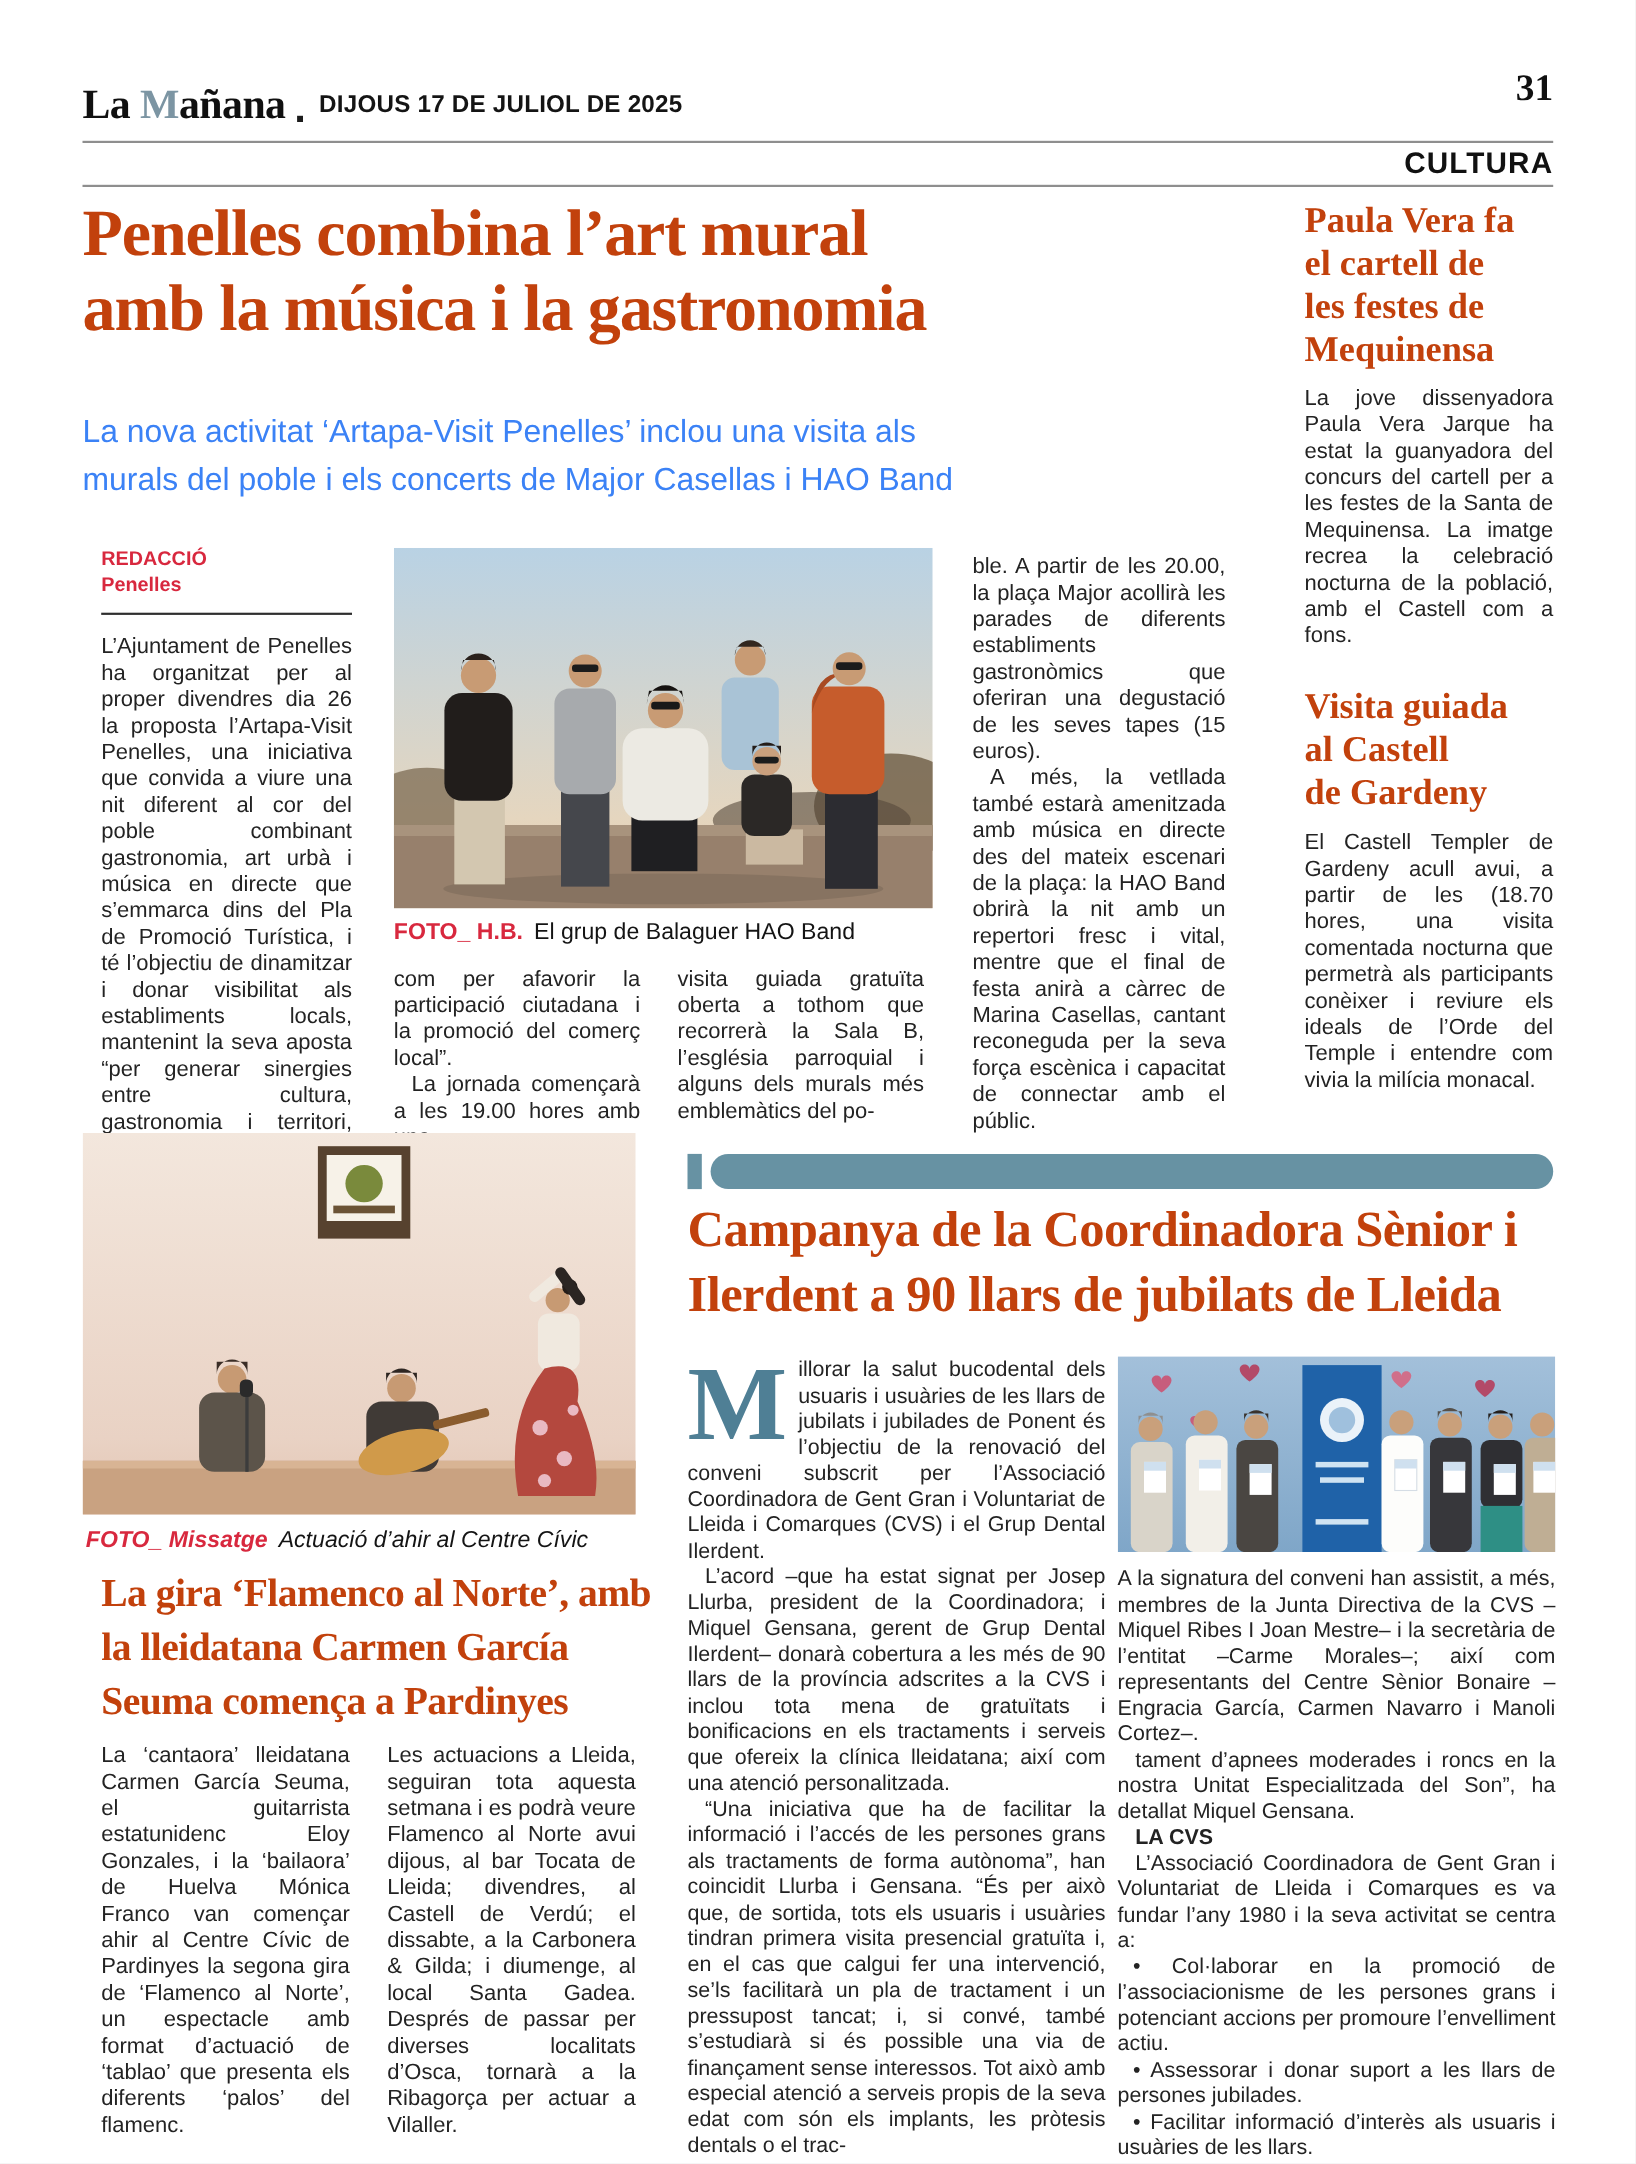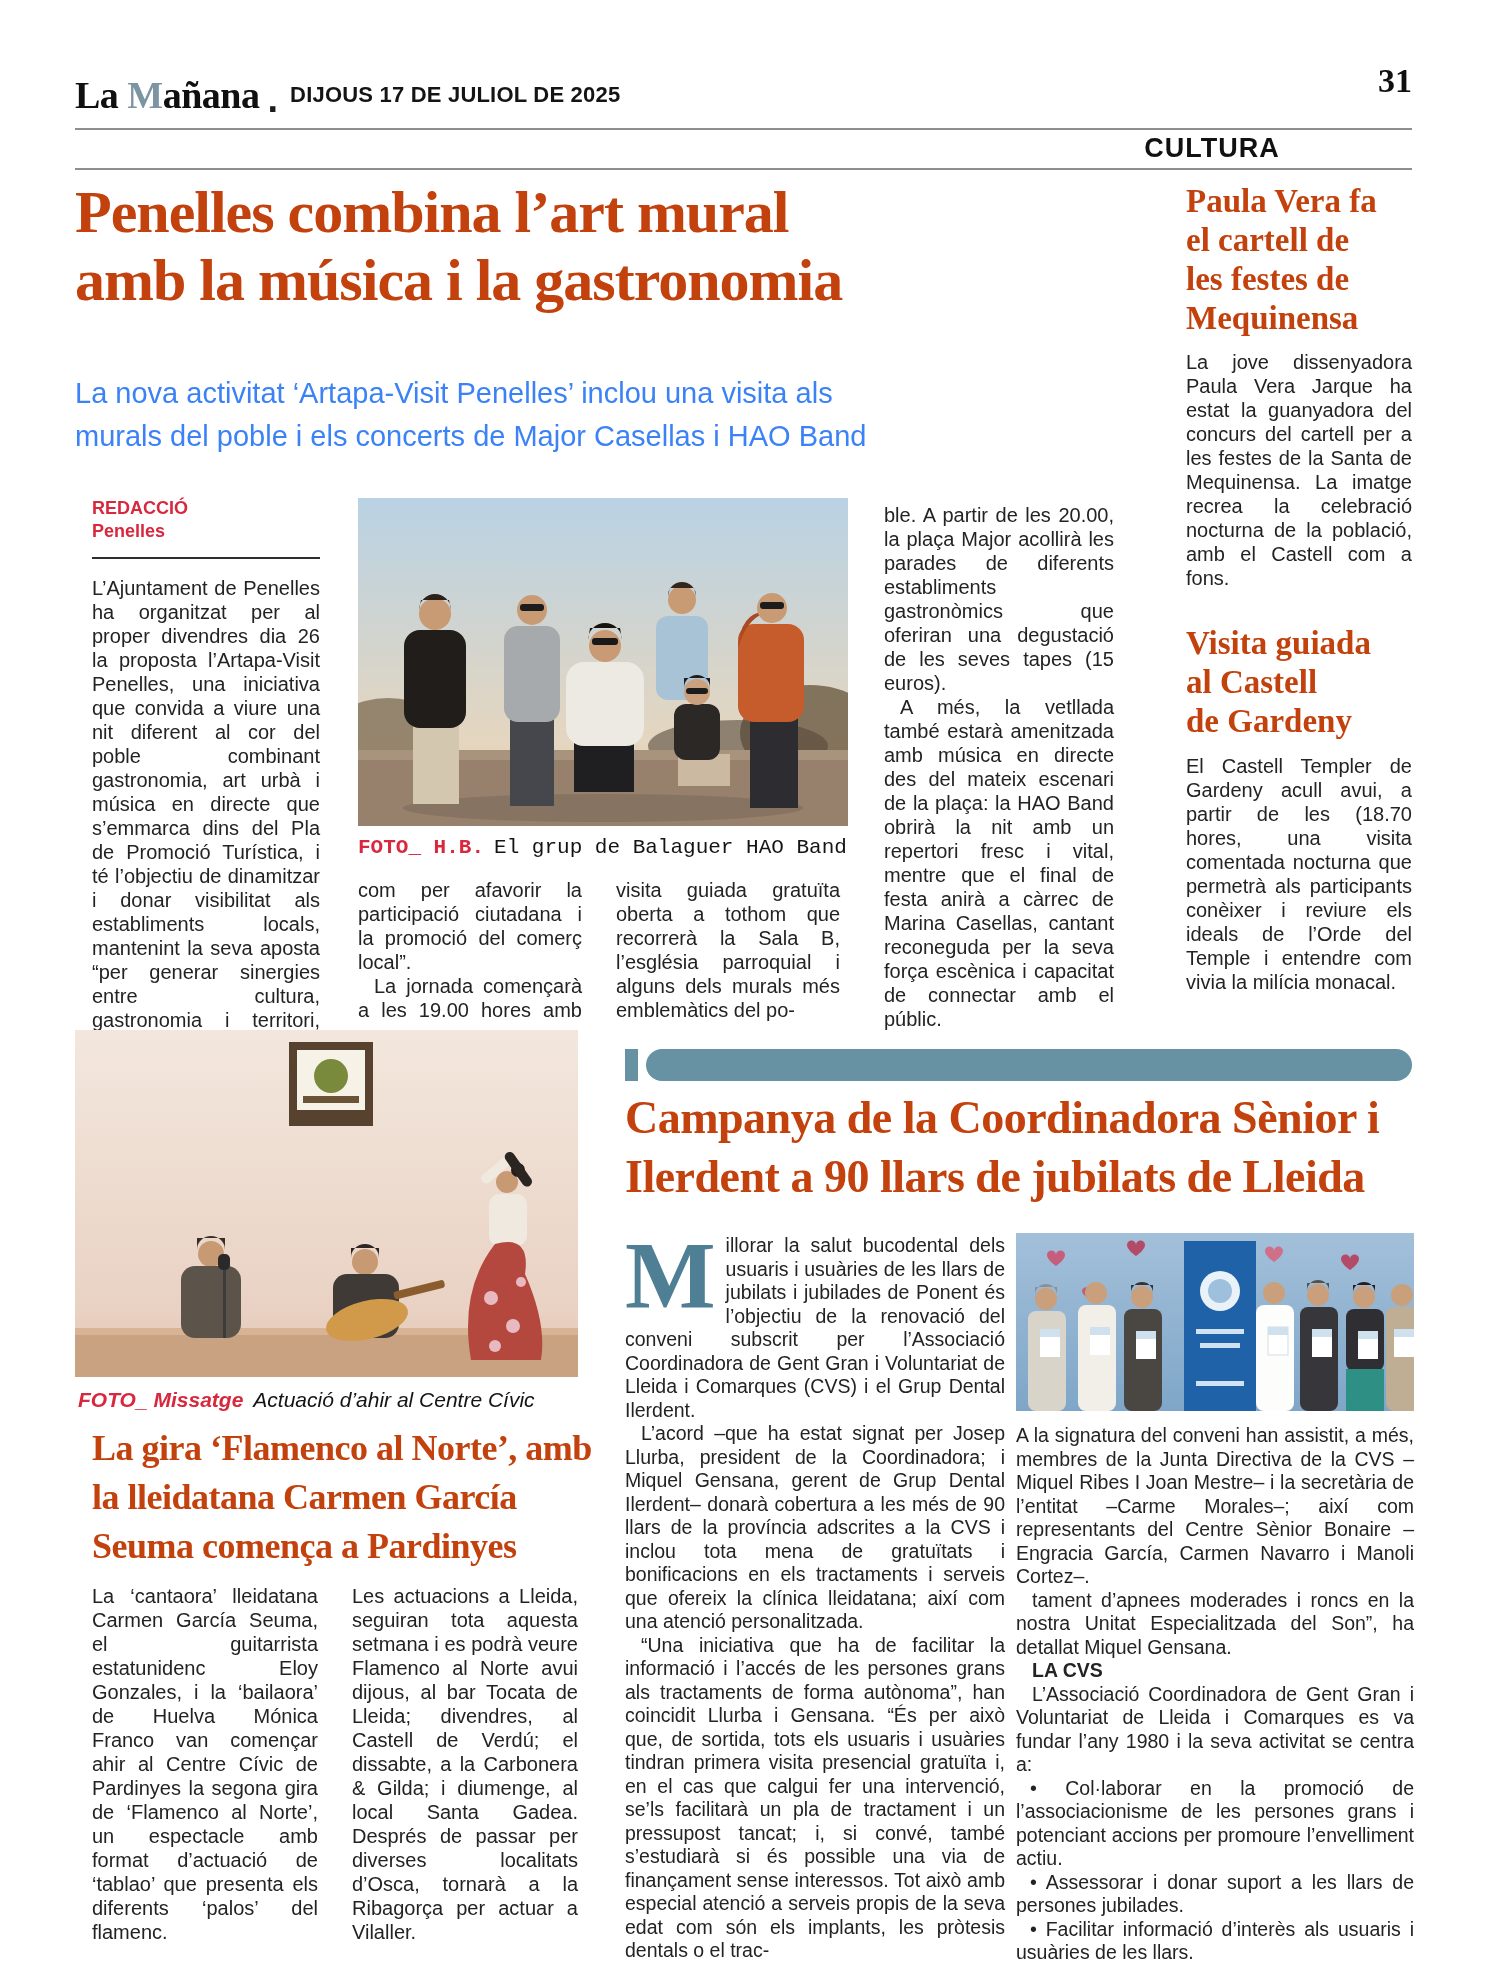--- a/index.html
+++ b/index.html
@@ -12,37 +12,37 @@
   
   .masthead{left:75px;top:70px;height:50px;display:flex;align-items:center;}
   .mh-serif{font-family:"Liberation Serif","DejaVu Serif",serif;font-weight:700;font-size:38px;letter-spacing:-0.5px;color:#101010;}
   .mh-m{color:var(--masthead-m,#7c95a3);}
   .mh-dot{font-weight:900;font-size:38px;line-height:10px;margin:0 12px 0 8px;position:relative;top:4px;}
   .mh-date{font-size:22px;font-weight:600;letter-spacing:0.2px;color:#141414;}
   .pagenum{left:1320px;top:62px;width:92px;text-align:right;font-family:"Liberation Serif",serif;font-weight:700;font-size:34px;color:#101010;}
   .rule{left:75px;width:1337px;height:2px;background:#8e8e8e;}
   .rule1{top:128px;}
   .rule2{top:168px;}
-  .section{left:1012px;top:133px;width:400px;text-align:center;font-size:27px;font-weight:700;letter-spacing:1px;color:#111;}
+  .section{left:1012px;top:133px;width:400px;text-align:right;font-size:27px;font-weight:700;letter-spacing:1px;color:#111;}
   
   .serifhead{font-family:"Liberation Serif","DejaVu Serif",serif;font-weight:700;color:#c2410c;}
   .body-col{font-size:20px;line-height:24px;text-align:justify;color:#232323;}
   .body-col p{margin:0;}
   .body-col p + p{text-indent:16px;}
   .caption{font-size:21px;color:#141414;}
   .caption .credit{color:var(--accent-red,#d8283e);font-weight:700;margin-right:10px;}
   
   .headline{left:75px;top:178px;width:920px;font-size:60px;line-height:68px;letter-spacing:-1px;}
   .deck{left:75px;top:372px;width:910px;font-size:29px;line-height:43px;color:#3b82f6;}
   .byline{left:92px;top:497px;width:230px;font-size:18px;line-height:23px;font-weight:700;color:var(--accent-red,#d8283e);}
   .byline-rule{left:92px;top:557px;width:228px;height:2px;background:#2e2e2e;}
   .col-a1{left:92px;top:576px;width:228px;}
   .photo-frame{overflow:hidden;}
   .photo1{left:358px;top:498px;width:490px;height:328px;}
-  .cap1{left:358px;top:836px;width:740px;font-family:Liberation Mono, monospace;}
+  .cap1{left:358px;top:836px;width:740px;}
   .col-a2{left:358px;top:878px;width:224px;}
   .col-a3{left:616px;top:878px;width:224px;}
   .col-a4{left:884px;top:503px;width:230px;}
   
   .sb-head1{left:1186px;top:182px;width:230px;font-size:33px;line-height:39px;}
   .sb-body1{left:1186px;top:350px;width:226px;}
   .sb-head2{left:1186px;top:624px;width:230px;font-size:33px;line-height:39px;}
   .sb-body2{left:1186px;top:754px;width:226px;}
   
   .photo2{left:75px;top:1030px;width:503px;height:347px;}

